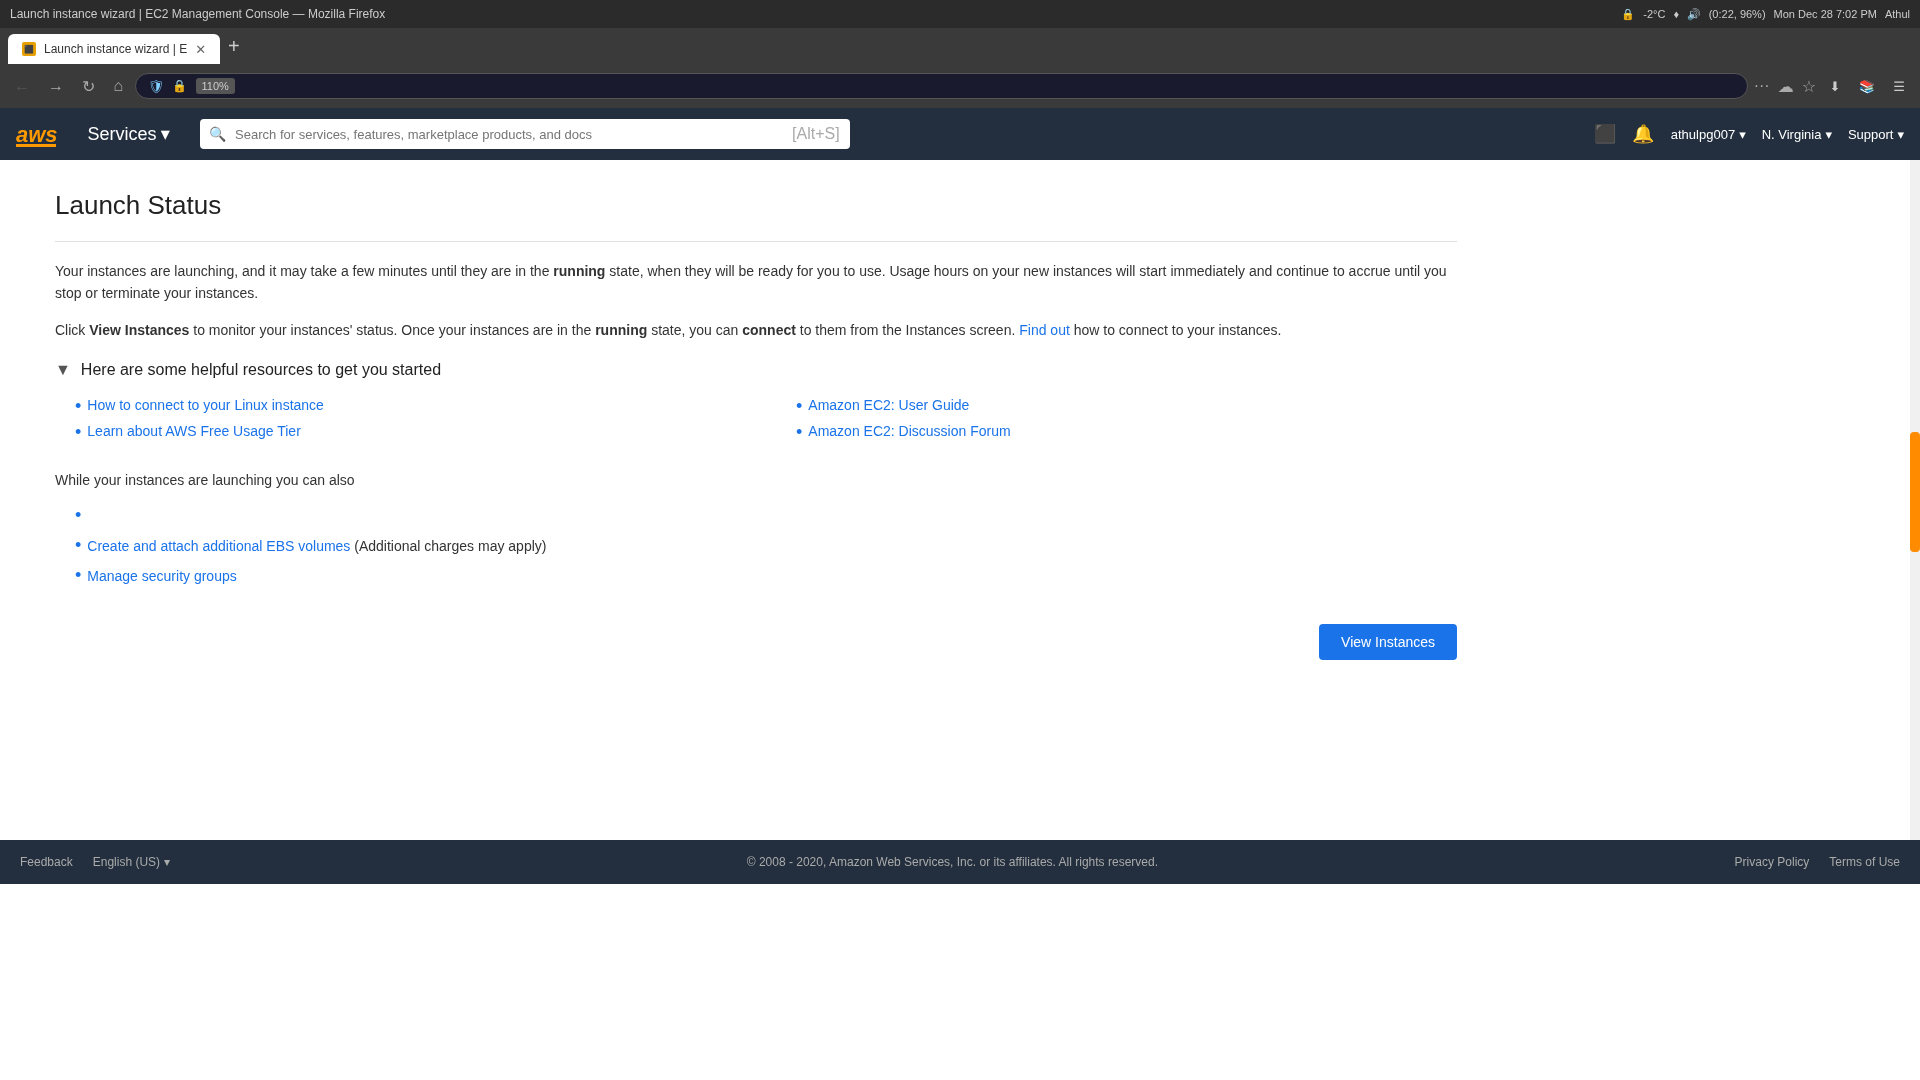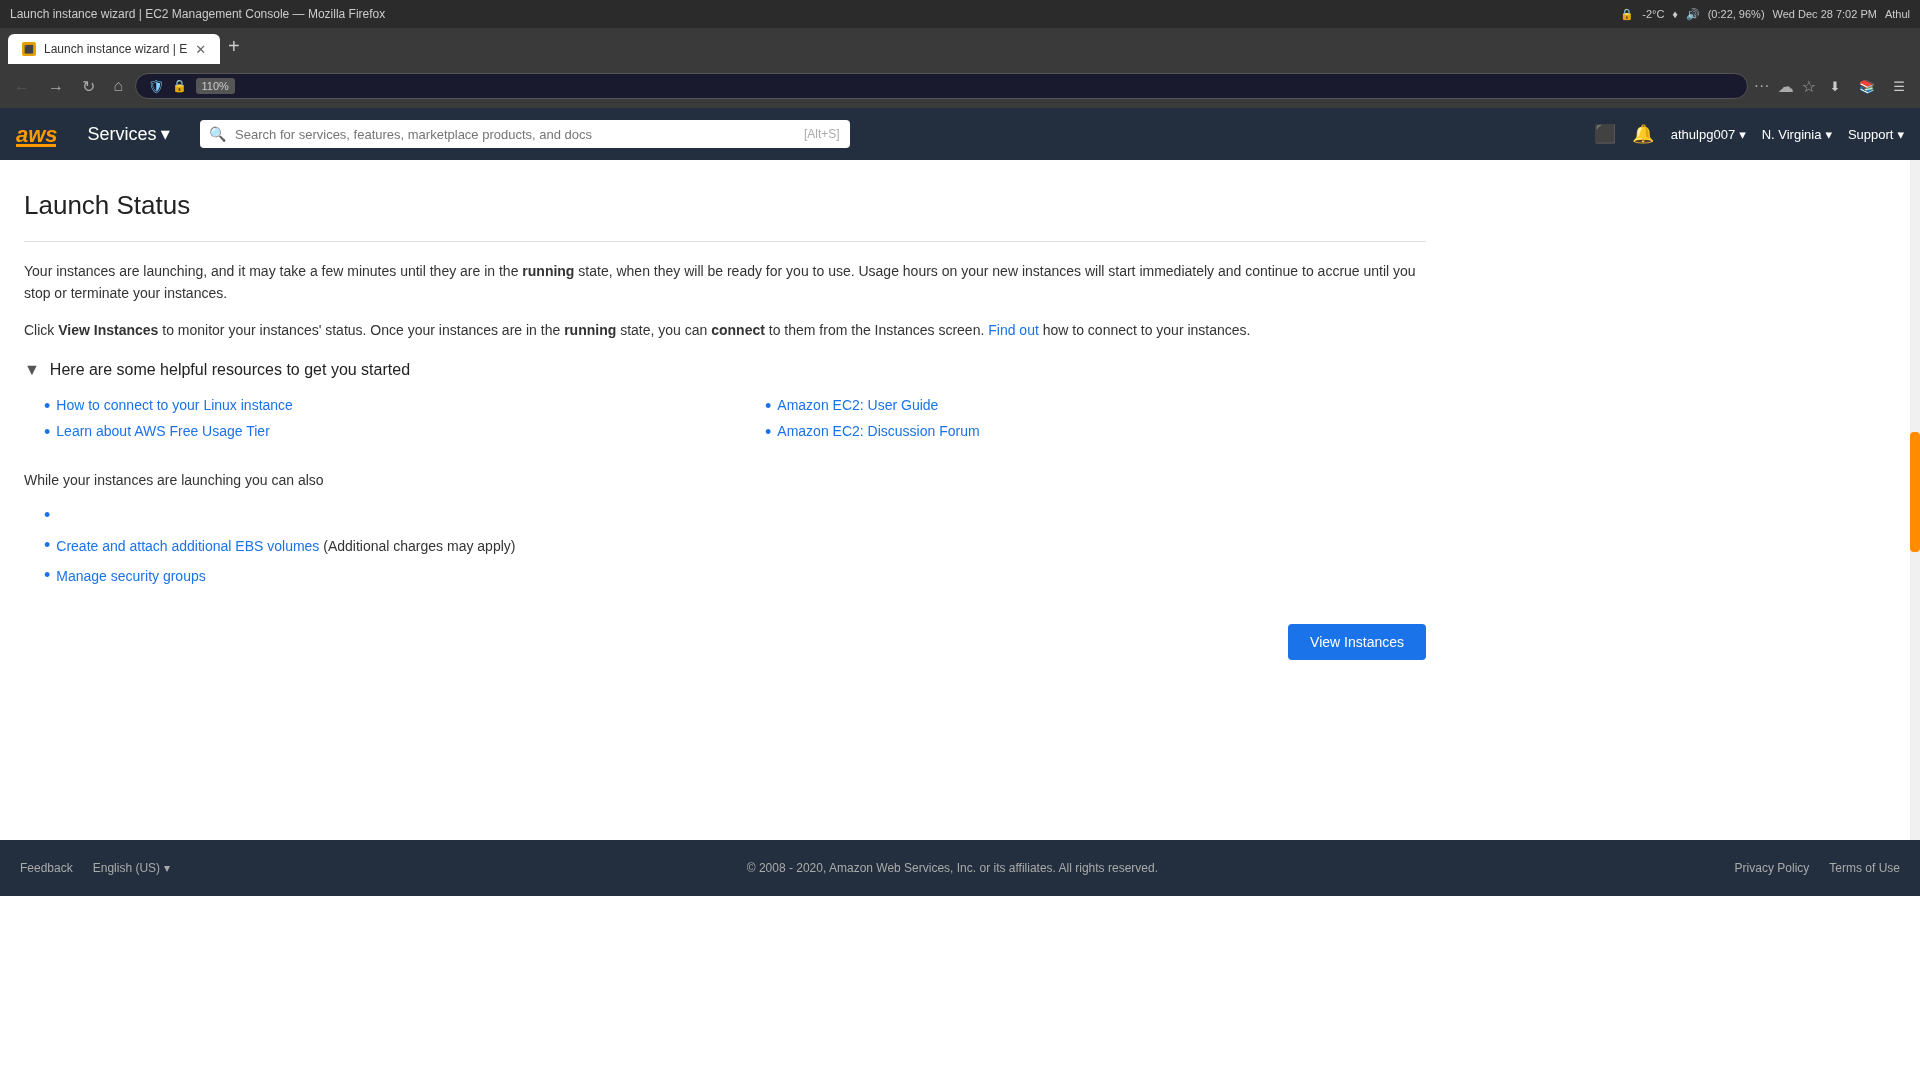--- a/index.html
+++ b/index.html
@@ -92,29 +92,30 @@
       display: flex;
       align-items: center;
       background: #fff;
       border-radius: 4px;
       padding: 6px 10px;
       gap: 8px;
     }
     .aws-search input {
       border: none; outline: none; font-size: 13px; flex: 1; color: #a16207;
     }
-    .aws-search-shortcut { color: #aaa; font-size: 12px; white-space: nowrap; }
+    .aws-search-shortcut { color: #aaa; font-size: 16px; white-space: nowrap; }
     .aws-header-right { display: flex; align-items: center; gap: 16px; margin-left: auto; }
     .aws-header-icon { color: #ccc; font-size: 18px; cursor: pointer; }
     .aws-header-btn { color: #fff; font-size: 13px; cursor: pointer; display: flex; align-items: center; gap: 4px; }
 
     
     .page-wrapper {
       position: relative;
       overflow: hidden;
+      margin-left: 31px;
     }
 
     
     .main-content {
       padding: 30px 24px 40px 24px;
       max-width: 1450px;
       min-height: 680px;
     }
 
     .launch-status-title {
@@ -215,42 +216,42 @@
 
     
     .footer {
       background: #232f3e;
       color: #aaa;
       font-size: 12px;
       display: flex;
       align-items: center;
       justify-content: space-between;
       padding: 0 20px;
-      height: 56px;
+      height: 44px;
     }
     .footer-left { display: flex; align-items: center; gap: 20px; }
     .footer-center { color: #aaa; }
     .footer-right { display: flex; align-items: center; gap: 20px; }
     .footer-link { color: #aaa; text-decoration: none; cursor: pointer; }
     .footer-lang { display: flex; align-items: center; gap: 4px; cursor: pointer; justify-content: center; }
   </style>
 </head>
 <body>
 
 <div class="browser-titlebar">
   <div class="browser-titlebar-left">
     <span>Launch instance wizard | EC2 Management Console — Mozilla Firefox</span>
   </div>
   <div class="browser-titlebar-right">
     <span>🔒</span>
     <span>-2°C</span>
     <span>♦</span>
     <span>🔊</span>
     <span>(0:22, 96%)</span>
-    <span>Wed Dec 28 7:02 PM</span>
+    <span>Mon Dec 28 7:02 PM</span>
     <span>Athul</span>
   </div>
 </div>
 
 <div class="browser-tabs">
   <div class="browser-tab">
     <div class="browser-tab-favicon">⬛</div>
     <span>Launch instance wizard | E</span>
     <span class="browser-tab-close">✕</span>
   </div>

